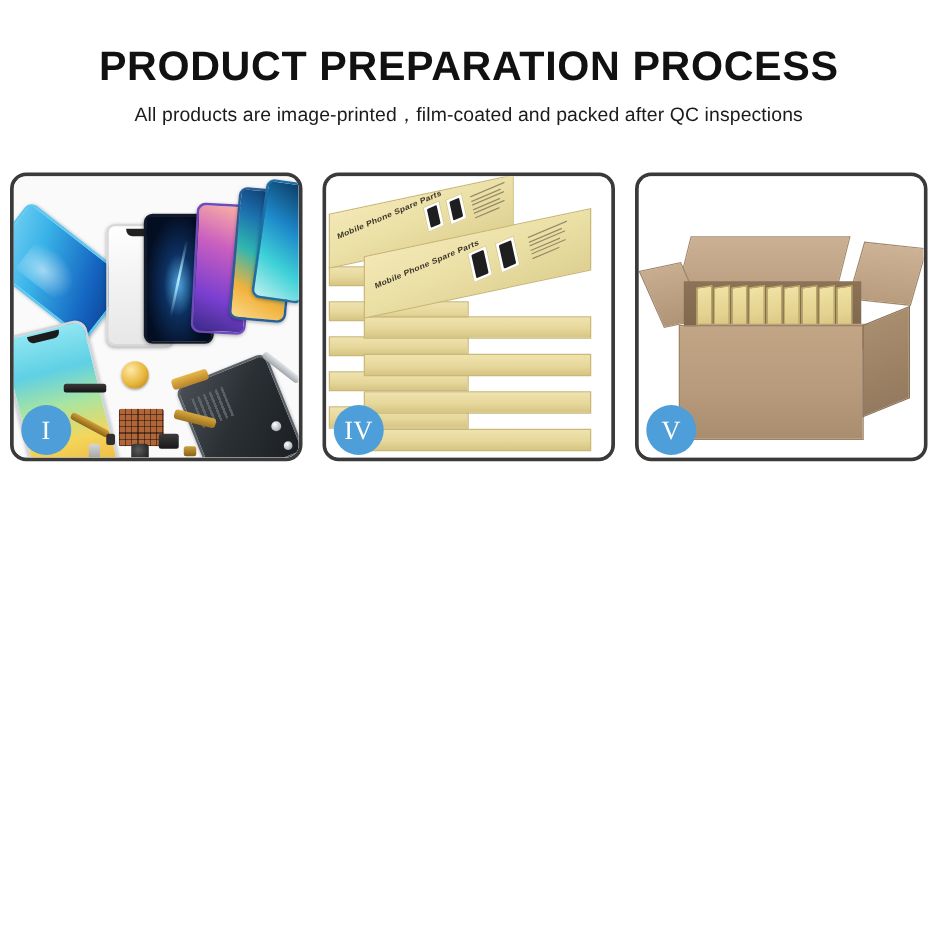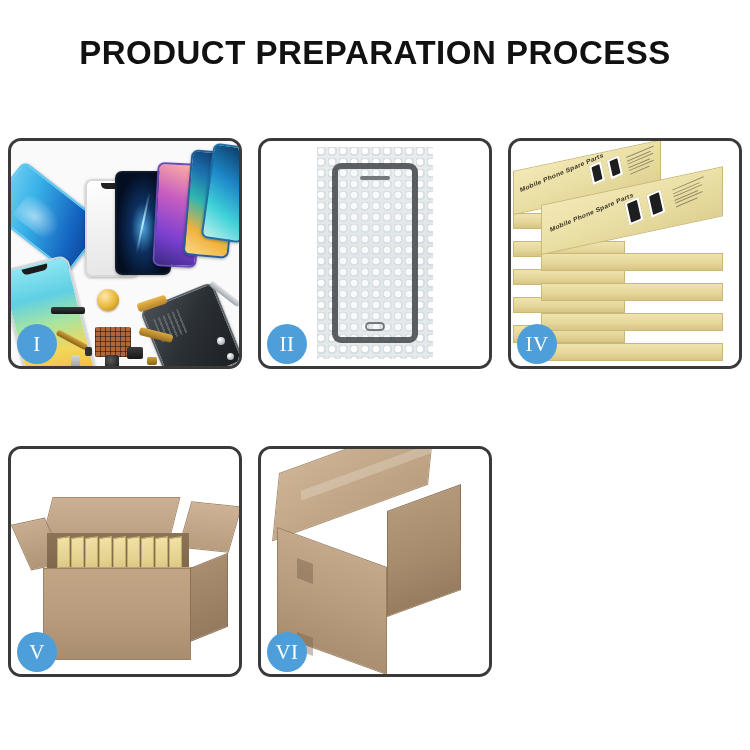--- a/index.html
+++ b/index.html
@@ -432,20 +432,21 @@
     border-radius: 3px;
   }
 </style>
 </head>
 <body>
 
 <div id="page">
 
   <div class="header">
     <div class="title">PRODUCT PREPARATION PROCESS</div>
+    <div class="subtitle">All products are image-printed，film-coated and packed after QC inspections</div>
   </div>
 
   <div class="grid">
 
     <div class="panel p1">
       <div class="panel-stage stage">
         <div class="ph ph-blue1"></div>
         <div class="ph ph-glass"></div>
         <div class="ph ph-dark"></div>
         <div class="ph ph-purple"></div>
@@ -465,31 +466,20 @@
         <div class="part part-tiny1"></div>
         <div class="part part-tiny2"></div>
         <div class="part part-tiny3"></div>
         <div class="part part-screw1"></div>
         <div class="part part-screw2"></div>
         <div class="part part-tweez"></div>
       </div>
       <div class="badge">I</div>
     </div>
 
-    <div class="panel p2">
-      <div class="panel-stage stage">
-        <div class="bubble-sheet">
-          <div class="screen-outline">
-            <div class="screen-ear"></div>
-            <div class="screen-home"></div>
-          </div>
-        </div>
-      </div>
-      <div class="badge">II</div>
-    </div>
 
 
     <div class="panel p4">
       <div class="panel-stage stage">
         <div class="stack">
 
           <div class="kbox" style="left:2px;  top:72px;  width:112px; height:16px;"></div>
           <div class="kbox" style="left:2px;  top:100px; width:112px; height:16px;"></div>
           <div class="kbox" style="left:2px;  top:128px; width:112px; height:16px;"></div>
           <div class="kbox" style="left:2px;  top:156px; width:112px; height:16px;"></div>
@@ -562,27 +552,15 @@
           <div class="ybox" style="left:112px;"></div>
         </div>
 
         <div class="flap-front"></div>
         <div class="carton-front"></div>
         <div class="carton-right"></div>
       </div>
       <div class="badge">V</div>
     </div>
 
-    <div class="panel p6">
-      <div class="panel-stage stage">
-        <div class="c6-tape"></div>
-        <div class="c6-top"></div>
-        <div class="c6-seam"></div>
-        <div class="c6-front"></div>
-        <div class="c6-side"></div>
-        <div class="c6-tab1"></div>
-        <div class="c6-tab2"></div>
-      </div>
-      <div class="badge">VI</div>
-    </div>
 
   </div>
 </div>
 
 </body></html>

